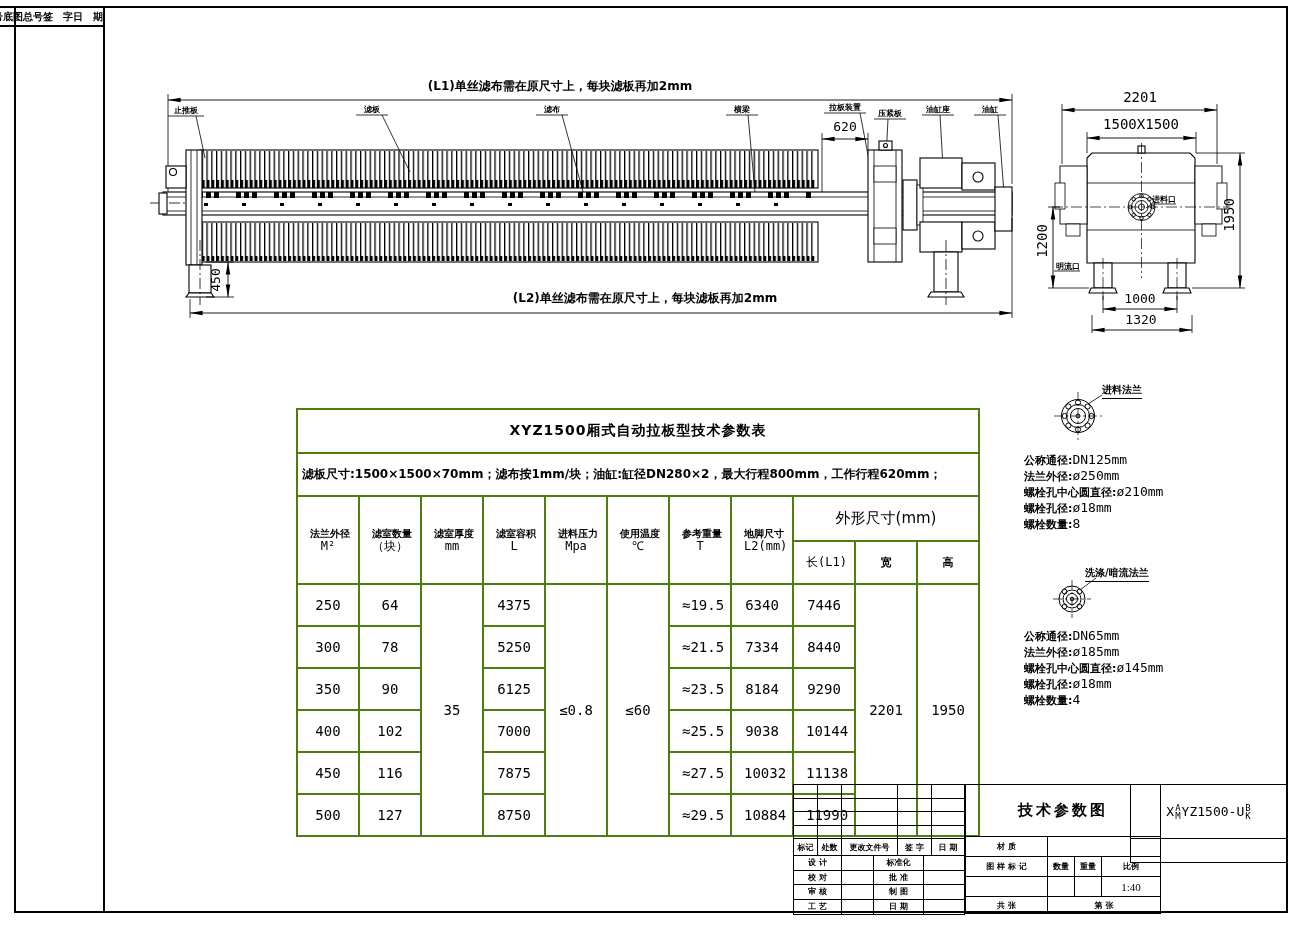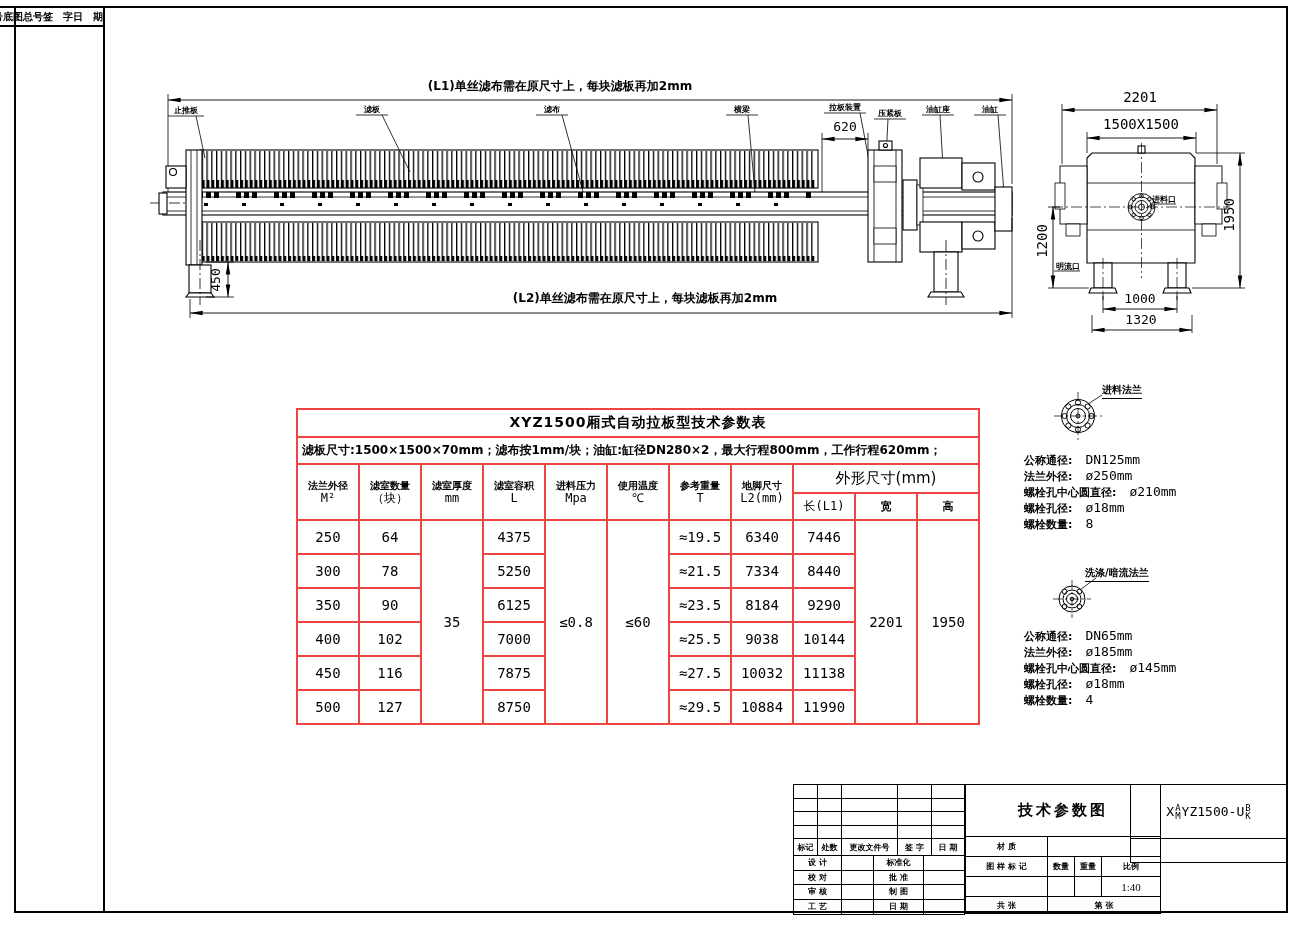--- a/index.html
+++ b/index.html
@@ -7,36 +7,36 @@
   *{box-sizing:border-box}
   .abs{position:absolute}
   .frame{left:14px;top:6px;width:1274px;height:907px;border:2px solid #000}
   .art{left:0;top:0;width:1301px;height:930px;pointer-events:none}
   
   .sidebar{left:14px;top:6px;width:91px;height:907px;border-right:2px solid #000;display:flex;flex-direction:row;justify-content:flex-end}
   .sb-label{height:21px;border-top:2px solid #000;border-bottom:2px solid #000;display:flex;align-items:center;justify-content:center;font-size:10px;font-weight:bold;white-space:nowrap}
   .sb-gap{height:22px}
   
   .ptable{left:296px;top:408px;width:684px;border-collapse:collapse;table-layout:fixed}
-  .ptable td,.ptable th{border:2px solid #ef4444;text-align:center;padding:4px;overflow:hidden;white-space:nowrap}
+  .ptable td,.ptable th{border:2px solid #4d7c0f;text-align:center;padding:12px;overflow:hidden;white-space:nowrap}
   .t-title td{height:22px;font-size:14px;font-weight:bold;letter-spacing:1px}
   .t-spec td{height:22px;font-size:12px;font-weight:bold;text-align:left;padding-left:4px}
   .t-head th{height:26px}
   .t-head .hn{font-size:10px;font-weight:bold;line-height:13px}
   .t-head .hu{font-size:12px;font-weight:normal;line-height:13px;font-family:"DejaVu Sans Mono",monospace}
   .t-head .outline{font-size:15px;font-weight:normal}
   .t-sub th{height:20px;font-size:11px;font-weight:bold}
   .t-sub .subnum{font-family:"DejaVu Sans Mono",monospace;font-weight:normal;font-size:12px}
   .ptable td.num{height:34px;font-size:14px;font-weight:normal;font-family:"DejaVu Sans Mono",monospace}
   
   .flange-title{font-size:10px;font-weight:bold;border-bottom:1.2px solid #000;padding-bottom:1px;white-space:nowrap}
   .flange-specs{display:flex;flex-direction:column}
   .spec-line{height:16px;display:flex;align-items:baseline;white-space:nowrap}
   .spec-line .sl{font-size:11px;font-weight:bold}
-  .spec-line .sv{font-size:13px;font-family:"DejaVu Sans Mono",monospace;margin-left:13px}
+  .spec-line .sv{font-size:13px;font-family:"DejaVu Sans Mono",monospace;margin-left:0}
   
   .tb{border-collapse:collapse;table-layout:fixed}
   .tb td{border:1.5px solid #000;padding:0;text-align:center;font-size:8px;font-weight:bold;overflow:hidden;white-space:nowrap}
   .tb .big{font-size:15px;letter-spacing:3px}
   .tb .scaleval{font-size:11px;font-family:Liberation Serif, serif;font-weight:normal}
   .tb .company{font-size:13px;letter-spacing:1px}
   .sub4{display:flex;height:100%;align-items:stretch}
   .sub4 div{flex:1;border-right:1.5px solid #000}
   .sub4 div:last-child{border-right:none}
   .model{font-size:13px;font-family:"DejaVu Sans Mono",monospace;font-weight:normal;display:flex;align-items:center;justify-content:center}

